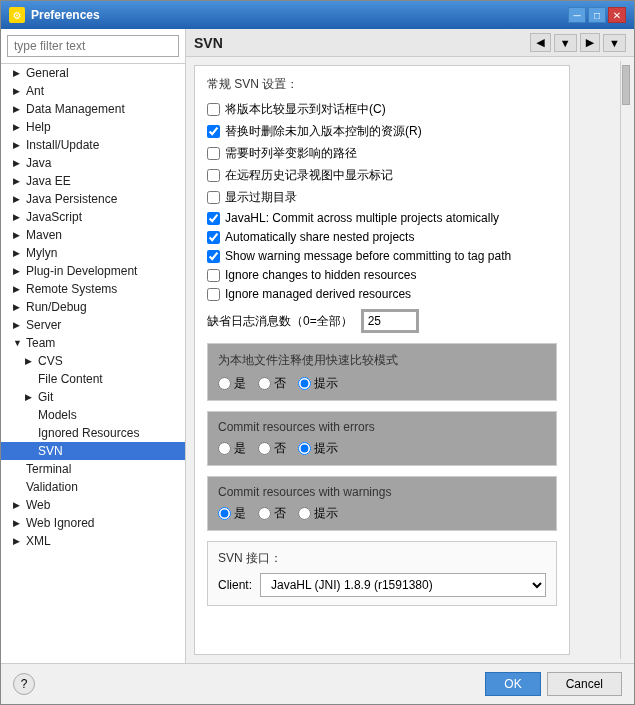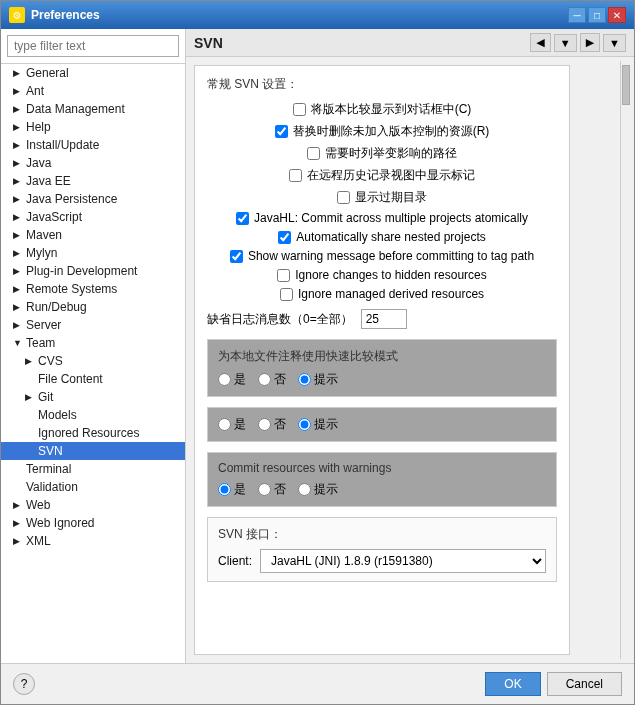--- a/index.html
+++ b/index.html
@@ -165,38 +165,37 @@
       color: #333;
       margin-bottom: 8px;
       font-weight: normal;
     }
     .checkbox-row {
       display: flex;
       align-items: center;
       gap: 5px;
       margin-bottom: 5px;
       font-size: 12px;
-      justify-content: center;
     }
     .checkbox-row input[type=checkbox] {
       width: 13px;
       height: 13px;
       flex-shrink: 0;
     }
     .number-row {
       display: flex;
       align-items: center;
       gap: 8px;
       margin: 8px 0;
       font-size: 12px;
     }
     .number-input {
-      width: 46px;
+      width: 58px;
       padding: 2px 4px;
-      border: 1px solid #a3a3a3;
+      border: 3px solid #a3a3a3;
       font-size: 12px;
     }
     .sub-section {
       margin-top: 10px;
       border: 1px solid #ccc;
       padding: 8px 10px;
       background: #a3a3a3;
     }
     .sub-section-title {
       font-size: 12px;
@@ -505,20 +504,21 @@
                 <span>否</span>
               </label>
               <label class="radio-option">
                 <input type="radio" name="compare" checked="" style="">
                 <span>提示</span>
               </label>
             </div>
           </div>
 
           <div class="sub-section">
+            <div class="sub-section-title">Commit resources with errors</div>
             <div class="radio-row">
               <label class="radio-option">
                 <input type="radio" name="errors" style="">
                 <span>是</span>
               </label>
               <label class="radio-option">
                 <input type="radio" name="errors" style="">
                 <span>否</span>
               </label>
               <label class="radio-option">

